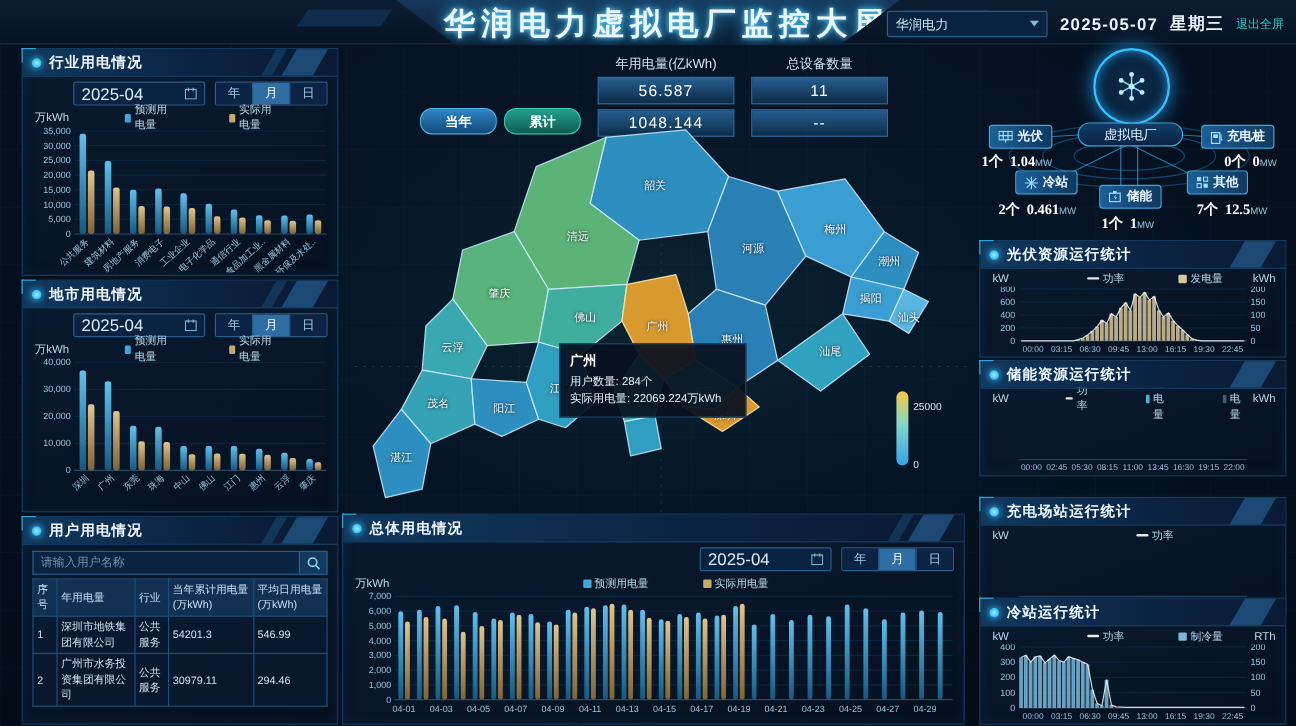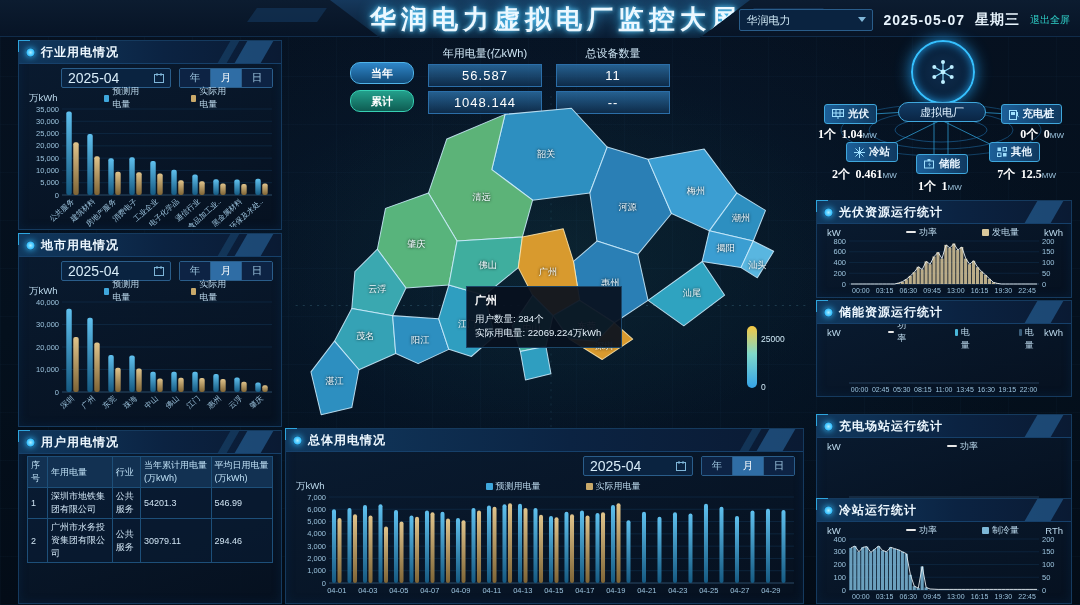--- a/index.html
+++ b/index.html
@@ -65,21 +65,21 @@
   .searchrow input{flex:1;background:#0a2340;border:1px solid #2a5d8a;border-right:none;color:#cfe8f5;
     font-size:10px;padding:0 6px;outline:none;font-family:inherit;}
   .searchrow input::placeholder{color:#6f94b0;}
   .searchbtn{width:22px;background:#123a61;border:1px solid #2a5d8a;display:flex;align-items:center;justify-content:center;cursor:pointer;}
   table.usr{border-collapse:collapse;margin:2px 8px;width:246px;font-size:9px;color:#cfe3f2;}
   table.usr th,table.usr td{border:1px solid #1d4f79;padding:2px 3px;text-align:left;vertical-align:middle;}
   table.usr th{background:#123152;color:#bfe0f5;font-weight:normal;}
   table.usr td{background:rgba(10,30,54,.55);}
   
   .stats{position:absolute;left:350px;top:46px;display:flex;gap:14px;align-items:flex-end;}
-  .switch-col{display:flex;flex-direction:column;gap:6px;margin-bottom:2px;}
+  .switch-col{display:flex;flex-direction:row;gap:6px;margin-bottom:2px;}
   .sw-btn{width:62px;height:20px;border-radius:10px;display:flex;align-items:center;justify-content:center;
     font-size:11px;font-weight:bold;color:#fff;cursor:pointer;}
   .sw-btn.year{background:linear-gradient(180deg,#2f86c8,#114a78);border:1px solid #4fb3e8;}
   .sw-btn.total{background:linear-gradient(180deg,#23a08c,#0e5c52);border:1px solid #37d0b4;}
   .stat{display:flex;flex-direction:column;align-items:center;}
   .stat .lab{color:#cfe6f5;font-size:11px;margin-bottom:3px;}
   .stat .cellwrap{display:flex;flex-direction:column;gap:4px;}
   .stat .cell{width:112px;height:21px;display:flex;align-items:center;justify-content:center;
     background:linear-gradient(180deg,rgba(47,120,178,.75),rgba(16,50,84,.75));
     border:1px solid #2b6ea8;color:#fff;font-size:13px;letter-spacing:1px;}
@@ -316,20 +316,29 @@
         <text font-size="7.5" fill="#9cc3dd" transform="translate(239.5,101) rotate(-42)" text-anchor="end">肇庆</text>
       </svg>
   </div>
 
   <div class="panel" style="left:18px;top:430px;width:262px;height:172px;">
     <div class="phead">
       <span class="pdot"></span>
       <span class="ptitle">用户用电情况</span>
       <span class="pslash"></span>
       <span class="pslash-b"></span>
+    </div>
+    <div class="searchrow">
+      <input placeholder="请输入用户名称" style="">
+      <span class="searchbtn">
+        <svg width="11" height="11" viewBox="0 0 11 11">
+            <circle cx="4.5" cy="4.5" r="3.5" fill="none" stroke="#8fd4ef" stroke-width="1.3"></circle>
+            <line x1="7.3" y1="7.3" x2="10.3" y2="10.3" stroke="#8fd4ef" stroke-width="1.3"></line>
+          </svg>
+      </span>
     </div>
     <table class="usr">
       <thead>
           <tr>
             <th>序号</th>
             <th>年用电量</th>
             <th>行业</th>
             <th>当年累计用电量(万kWh)</th>
             <th>平均日用电量(万kWh)</th>
           </tr>

